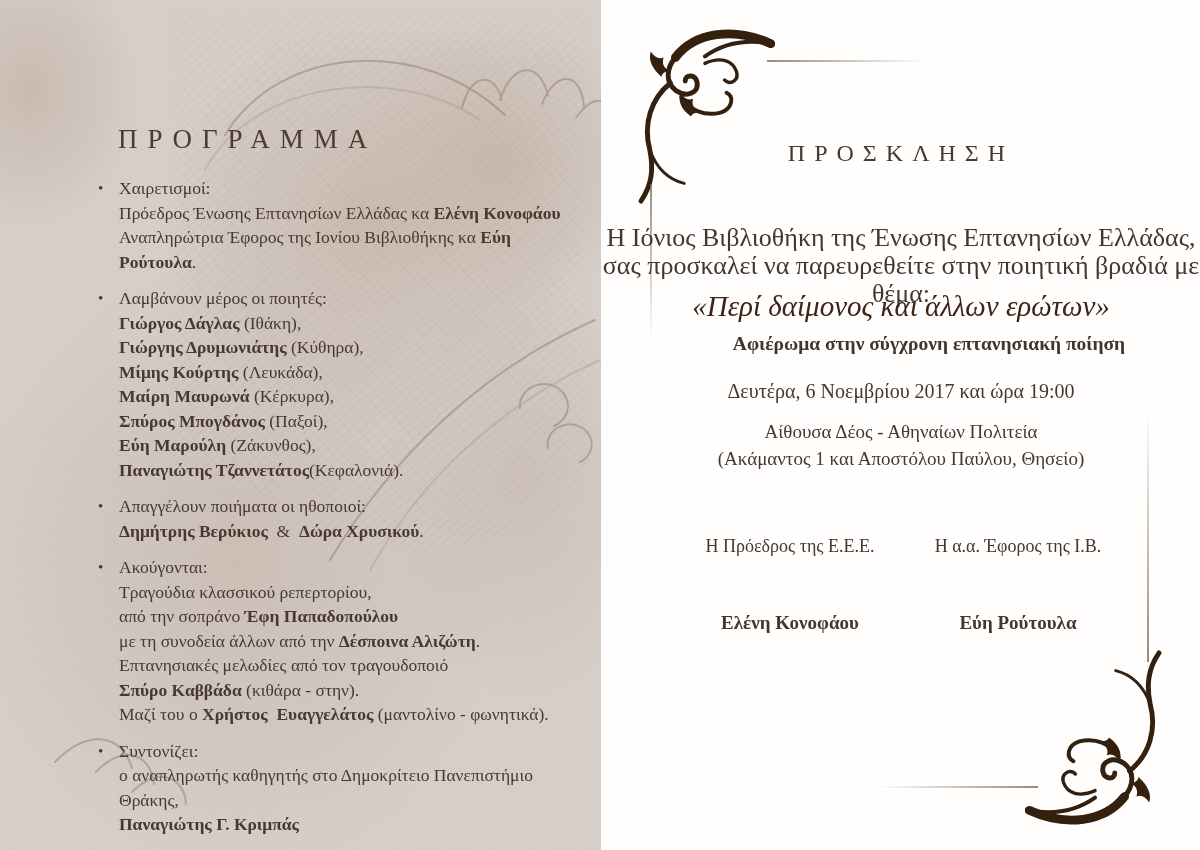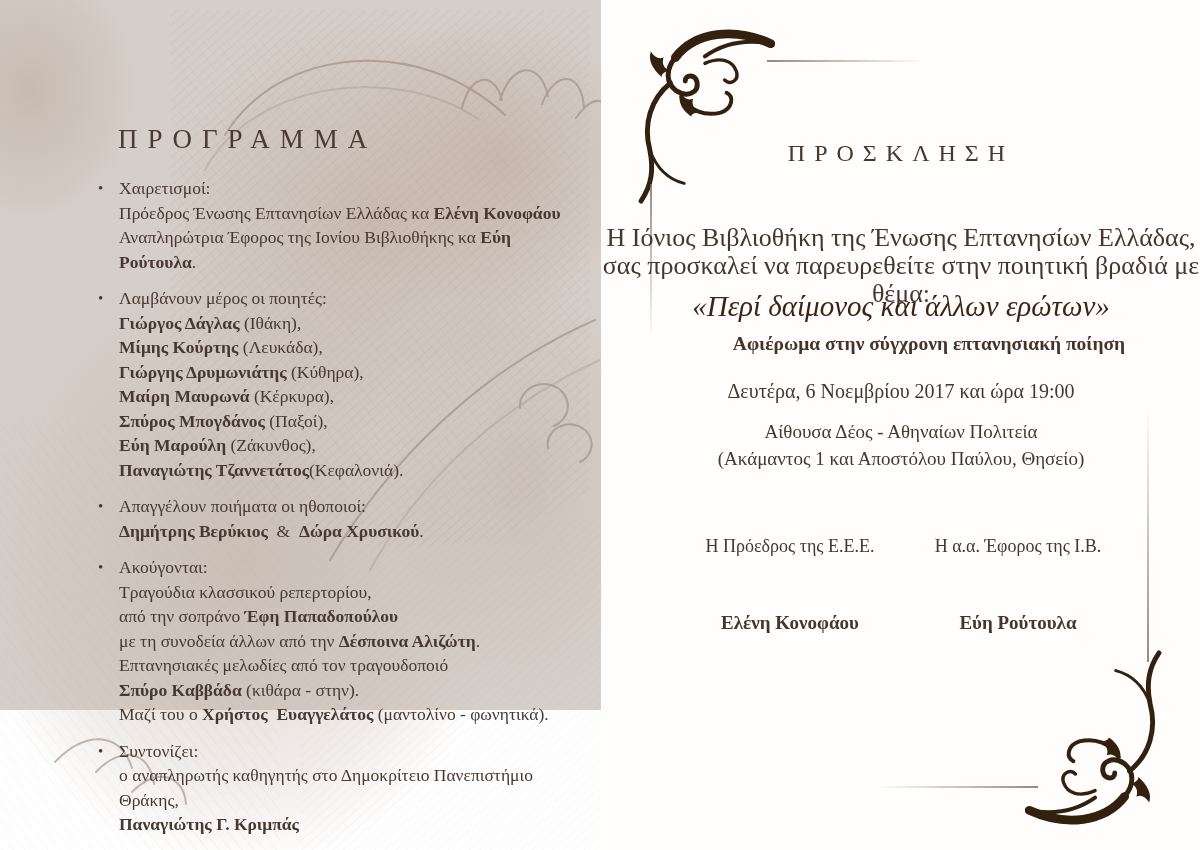--- a/index.html
+++ b/index.html
@@ -2,21 +2,21 @@
 <html><head>
 <meta charset="utf-8">
 <style>
   html,body{margin:0;padding:0;background:#ffffff;}
   .card{
     position:relative;width:1200px;height:850px;overflow:hidden;
     font-family:"Liberation Serif","DejaVu Serif",serif;background:#ffffff;
   }
   
   .left-panel{
-    position:absolute;left:0;top:0;width:601px;height:710px;
+    position:absolute;left:0;top:0;width:601px;height:850px;
     background:#d6cfc9;
   }
   .sketch{position:absolute;left:0;top:0;width:601px;height:850px;}
   .left-content{
     position:absolute;left:98px;top:122px;width:478px;
     color:#473931;font-size:17.5px;line-height:24.5px;
   }
   .program-title{
     font-size:27px;letter-spacing:10px;color:#4b3b32;
     margin:0 0 20px 20px;line-height:34px;font-weight:normal;
@@ -120,22 +120,22 @@
       <h1 class="program-title">ΠΡΟΓΡΑΜΜΑ</h1>
       <div>
           <div class="section">
             <div class="line"><span class="bullet">•</span><span>Χαιρετισμοί:</span></div>
             <div class="line"><span>Πρόεδρος Ένωσης Επτανησίων Ελλάδας κα </span><span class="b">Ελένη Κονοφάου</span></div>
             <div class="line"><span>Αναπληρώτρια Έφορος της Ιονίου Βιβλιοθήκης κα </span><span class="b">Εύη Ρούτουλα</span><span>.</span></div>
           </div>
           <div class="section">
             <div class="line"><span class="bullet">•</span><span>Λαμβάνουν μέρος οι ποιητές:</span></div>
             <div class="line"><span class="b">Γιώργος Δάγλας</span><span> (Ιθάκη),</span></div>
+            <div class="line"><span class="b">Γιώργης Δρυμωνιάτης</span><span> (Κύθηρα),</span></div>
             <div class="line"><span class="b">Μίμης Κούρτης</span><span> (Λευκάδα),</span></div>
-            <div class="line"><span class="b">Γιώργης Δρυμωνιάτης</span><span> (Κύθηρα),</span></div>
             <div class="line"><span class="b">Μαίρη Μαυρωνά</span><span> (Κέρκυρα),</span></div>
             <div class="line"><span class="b">Σπύρος Μπογδάνος</span><span> (Παξοί),</span></div>
             <div class="line"><span class="b">Εύη Μαρούλη</span><span> (Ζάκυνθος),</span></div>
             <div class="line"><span class="b">Παναγιώτης Τζαννετάτος</span><span>(Κεφαλονιά).</span></div>
           </div>
           <div class="section">
             <div class="line"><span class="bullet">•</span><span>Απαγγέλουν ποιήματα οι ηθοποιοί:</span></div>
             <div class="line"><span class="b">Δημήτρης Βερύκιος</span><span> &nbsp;&amp;&nbsp; </span><span class="b">Δώρα Χρυσικού</span><span>.</span></div>
           </div>
           <div class="section">

